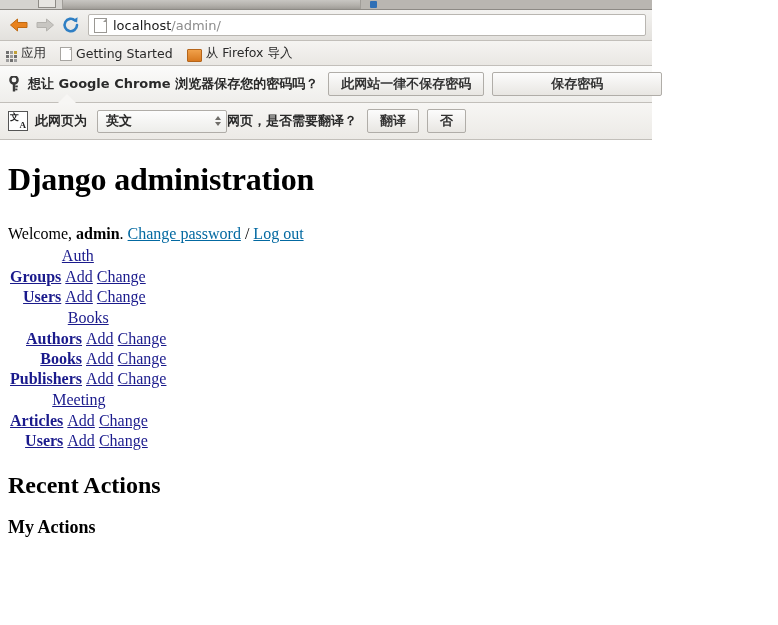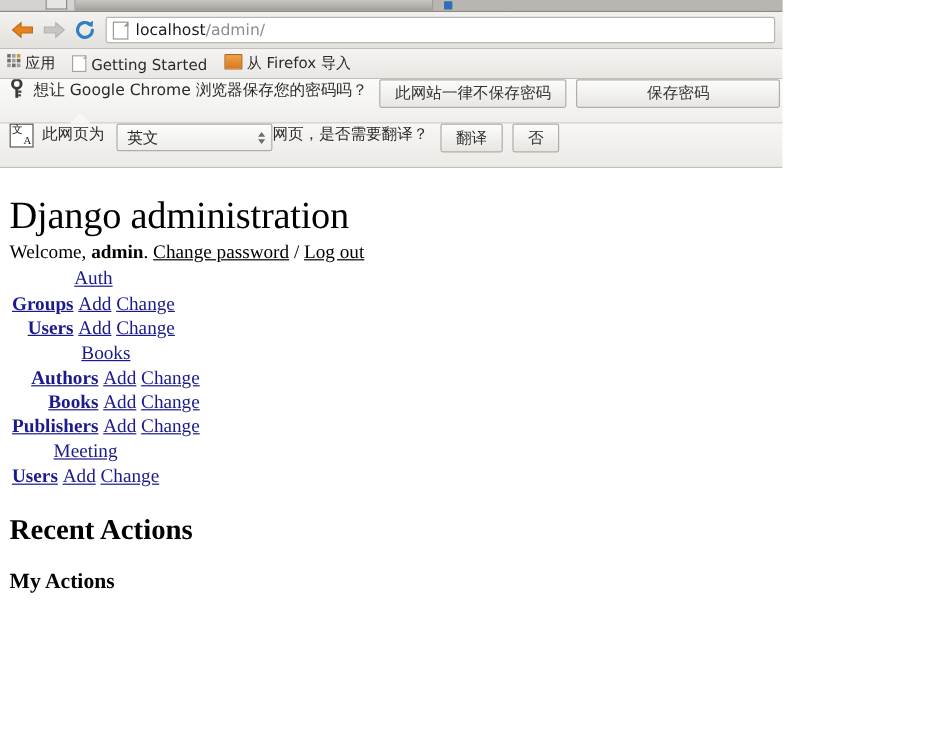--- a/index.html
+++ b/index.html
@@ -111,21 +111,21 @@
     border-bottom: 1px solid #c2bfba;
     display: flex;
     align-items: center;
     padding: 0 6px;
     box-sizing: border-box;
     font-size: 12.5px;
     font-family: "DejaVu Sans", sans-serif;
     color: #2a2a2a;
   }
   .bm-item {
-    display: flex; align-items: flex-start;
+    display: flex; align-items: flex-end;
     margin-right: 14px;
     white-space: nowrap;
   }
   .bm-item .lbl { margin-left: 4px; }
   .apps-grid {
     width: 11px; height: 11px;
     display: grid;
     grid-template-columns: repeat(3, 3px);
     grid-template-rows: repeat(3, 3px);
     gap: 1px;
@@ -159,27 +159,29 @@
     border: 1px solid #b5651a;
     border-radius: 1px;
     flex: none;
   }
 
   
   .infobar {
     height: 37px;
     border-bottom: 1px solid #c2bfba;
     display: flex;
+    align-items: center;
     padding: 0 8px;
     box-sizing: border-box;
     background: linear-gradient(to bottom, #f7f6f4 0%, #eceae6 100%);
     font-family: "DejaVu Sans", sans-serif;
     font-size: 13px;
     color: #2a2a2a;
     position: relative;
+    font-weight: bold;
   }
   .infobar.password { background: linear-gradient(to bottom, #fbfbfa 0%, #efeeeb 100%); }
   .bubble-tip {
     position: absolute;
     bottom: -1px;
     width: 0; height: 0;
     border-left: 9px solid transparent;
     border-right: 9px solid transparent;
     border-bottom: 9px solid #f7f6f4;
     z-index: 4;
@@ -249,40 +251,40 @@
   
   .content {
     background: #ffffff;
     padding: 0px 8px;
     font-family: "Liberation Serif", serif;
     color: #000000;
     height: 100%;
   }
   .content h1 {
     font-size: 32px;
-    font-weight: normal;
-    margin: 21px 0 4px 0;
+    font-weight: bold;
+    margin: 21px 0 27px 0;
     letter-spacing: -0.2px;
   }
   .content h2 {
     font-size: 24px;
     font-weight: bold;
     margin: 21px 0 14px 0;
   }
   .content h3 {
     font-size: 18px;
     font-weight: bold;
     margin: 18px 0 12px 0;
   }
   .welcome {
     font-size: 16px;
     margin: 0 0 2px 0;
   }
   .welcome a {
-    color: #000000;
+    color: #0369a1;
     text-decoration: underline;
   }
   .welcome strong { font-weight: bold; }
 
   table.app-table {
     border-collapse: collapse;
     margin: 0;
     font-size: 16px;
   }
   table.app-table caption {
@@ -496,20 +498,31 @@
       </tbody>
     </table>
 
     <table class="app-table">
       <caption>
         <a href="#">Meeting</a>
       </caption>
       <tbody>
         <tr>
           <th>
+            <a href="#">Articles</a>
+          </th>
+          <td class="addcell">
+            <a href="#">Add</a>
+          </td>
+          <td>
+            <a href="#">Change</a>
+          </td>
+        </tr>
+        <tr>
+          <th>
             <a href="#">Users</a>
           </th>
           <td class="addcell">
             <a href="#">Add</a>
           </td>
           <td>
             <a href="#">Change</a>
           </td>
         </tr>
       </tbody>

